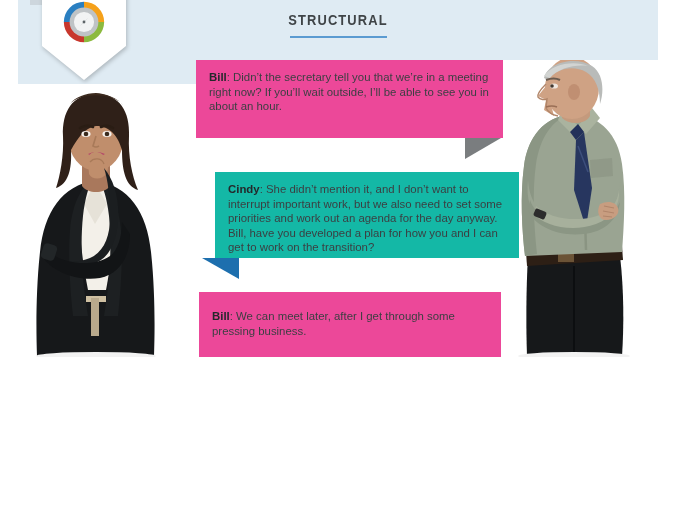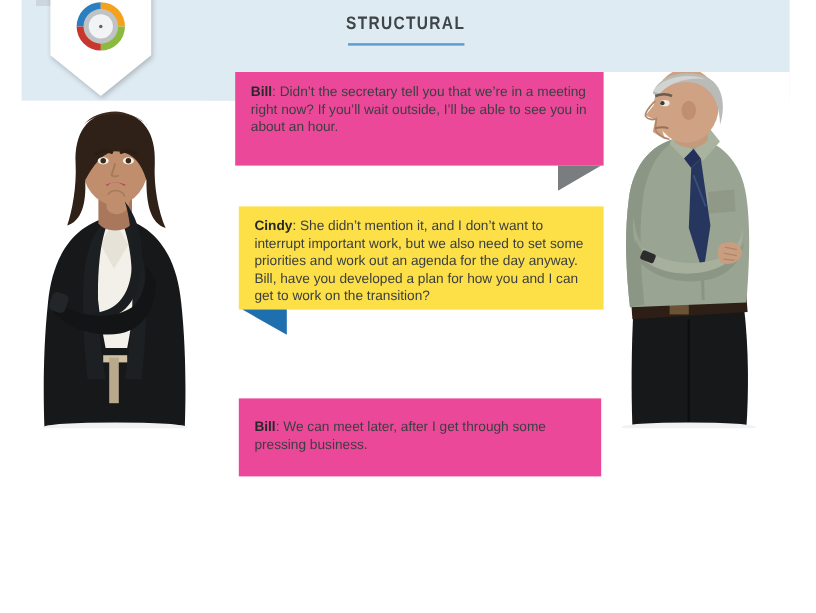--- a/index.html
+++ b/index.html
@@ -69,25 +69,25 @@
   .bubble{
     position:absolute;
     padding:10px 13px 11px 13px;
     font-size:11.4px;
     line-height:14.6px;
     color:#3b3f42;
     box-sizing:border-box;
   }
   .bubble .speaker{font-weight:bold;color:#24282b;}
   .bubble-grey{background:#ec4899;}
-  .bubble-blue{background:#fde047;}
+  .bubble-blue{background:#14b8a6;margin-left:16px;}
   .bubble-1{ left:196px;top:60px;width:307px;height:78px; }
   .bubble-2{ left:199px;top:172px;width:304px;height:86px; }
   .bubble-3{ left:199px;top:292px;width:302px;height:65px;
-             display:flex;align-items:center;margin-top:40px;}
+             display:flex;align-items:center;}
   .tail{position:absolute;width:0;height:0;}
   .tail-1{
     left:465px;top:138px;
     border-left:36px solid #7a7d7f;
     border-bottom:21px solid transparent;
   }
   .tail-2{
     left:202px;top:258px;
     border-right:37px solid #1d6fae;
     border-bottom:21px solid transparent;

